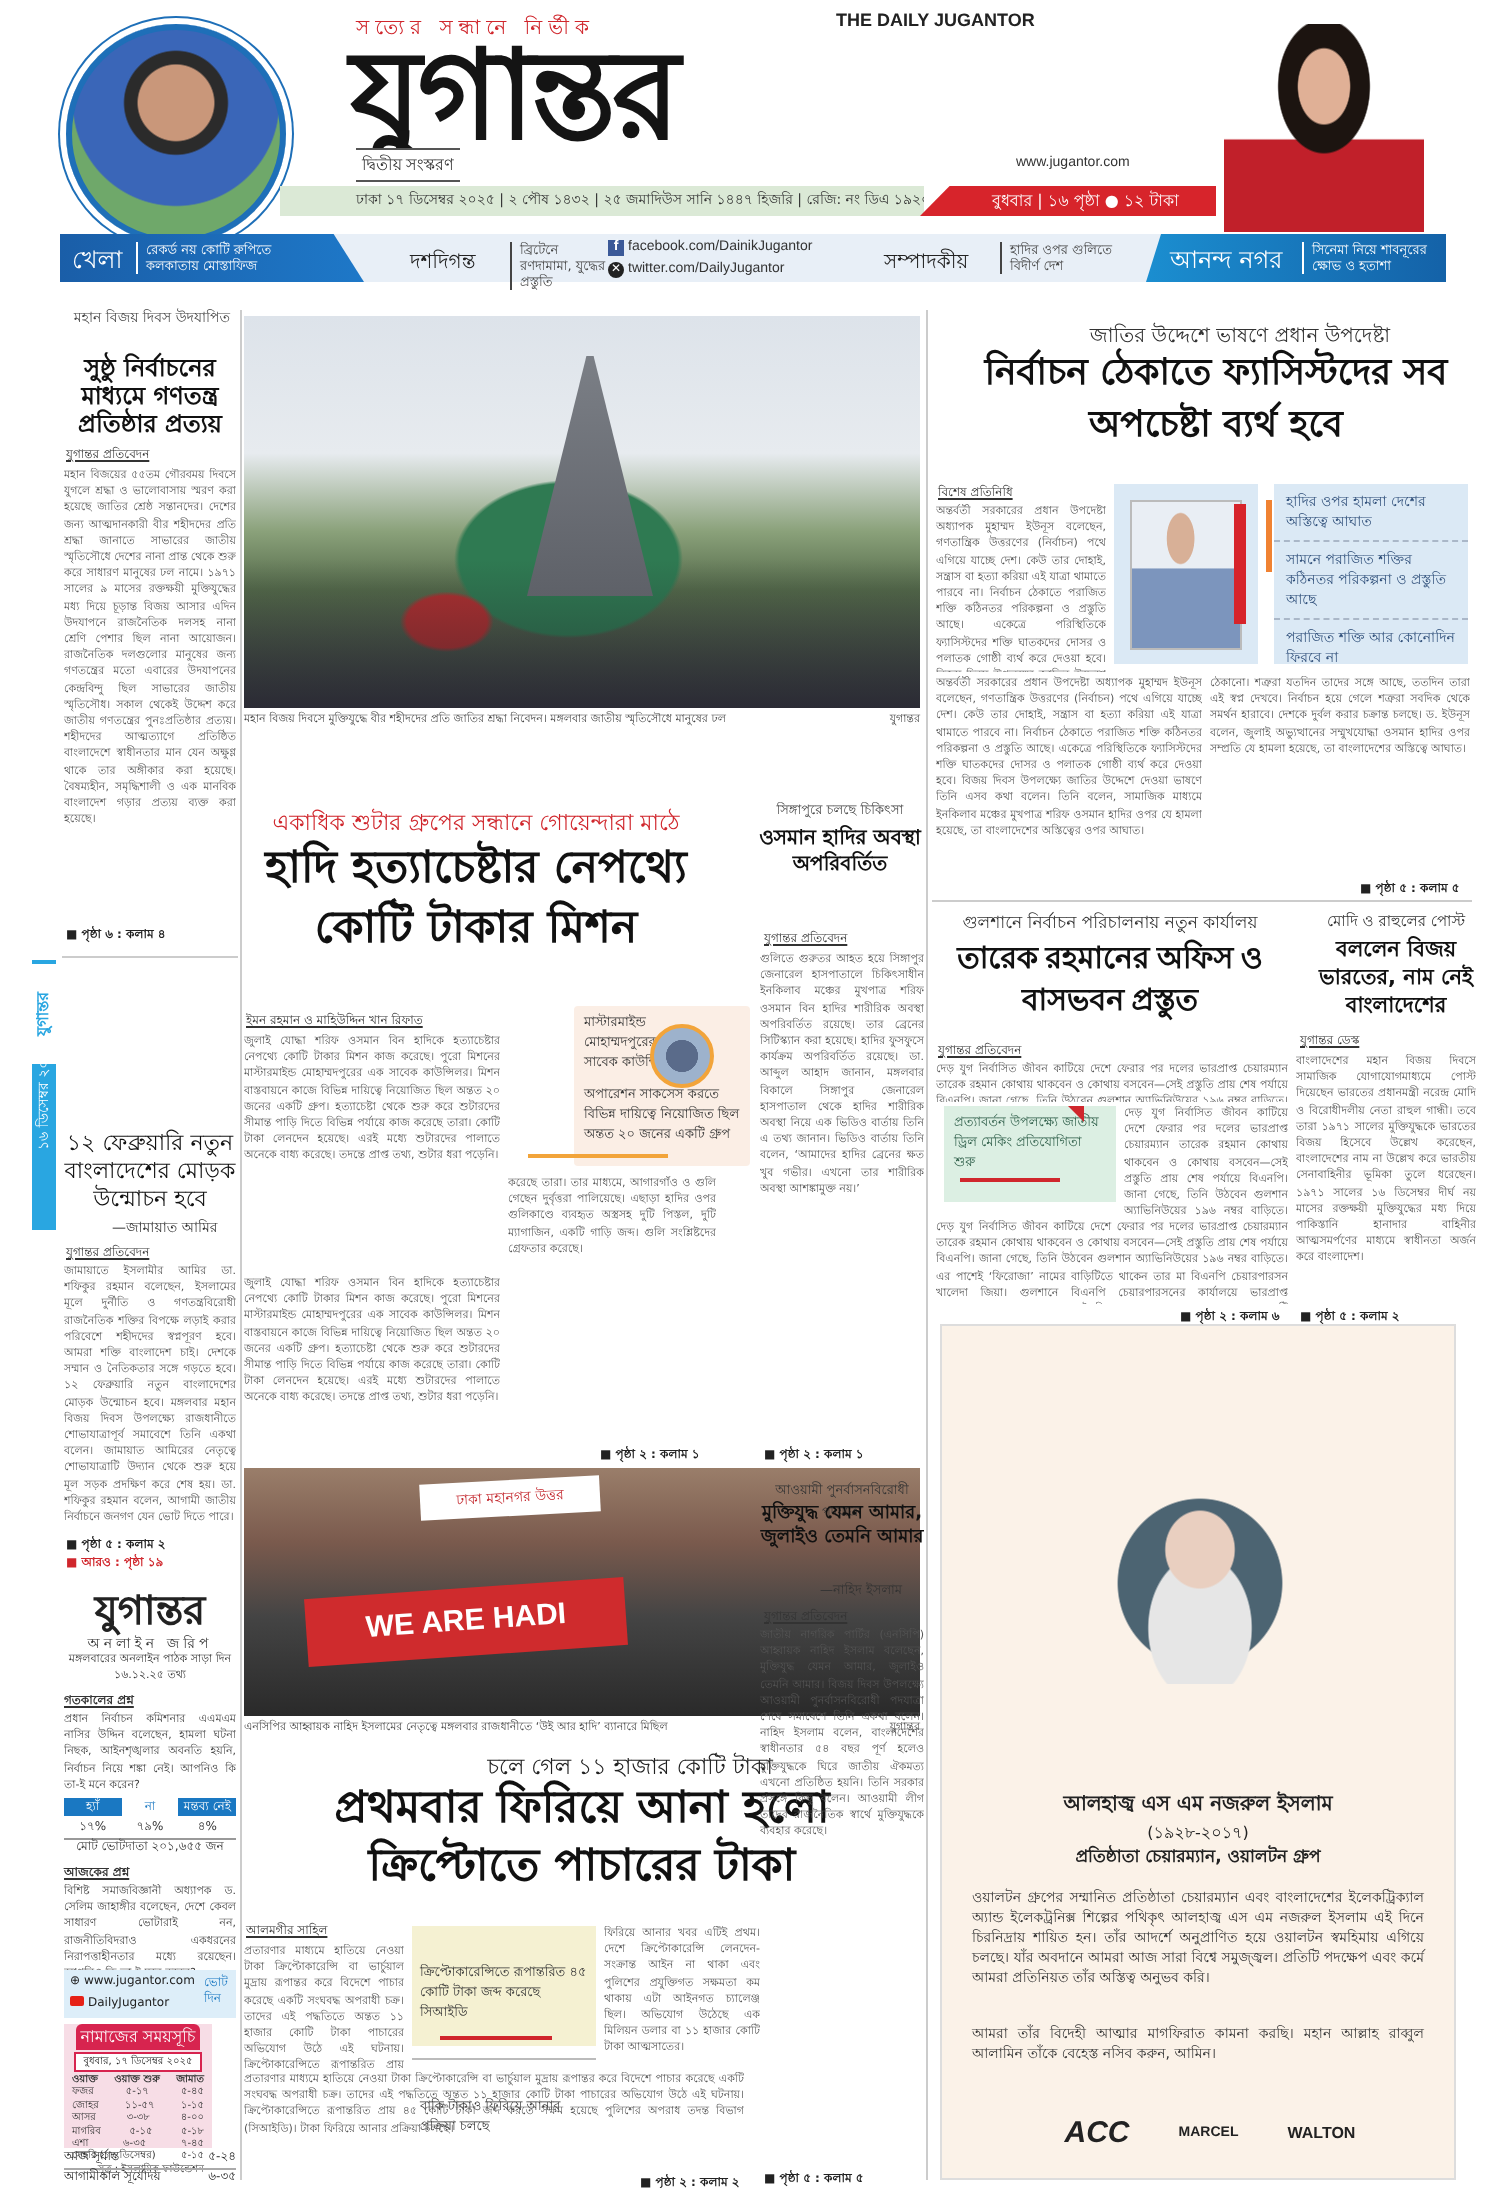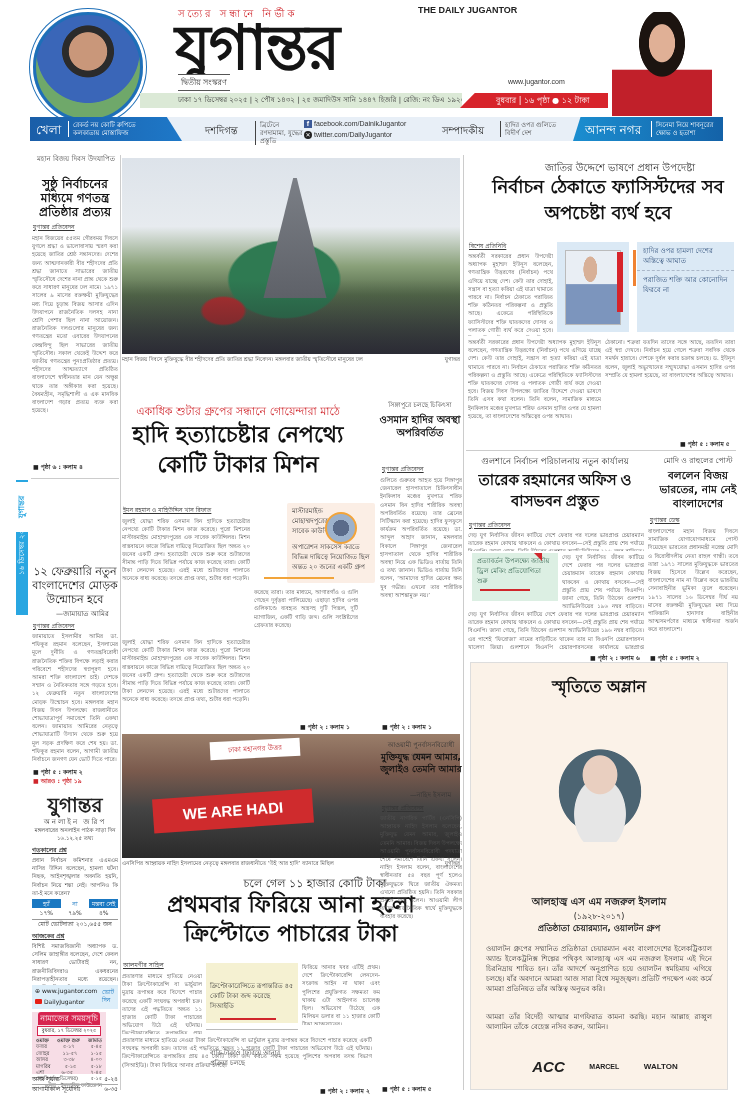--- a/index.html
+++ b/index.html
@@ -309,20 +309,21 @@
 <div class="abs r-head">নির্বাচন ঠেকাতে ফ্যাসিস্টদের সব অপচেষ্টা ব্যর্থ হবে</div>
 <div class="abs byline" style="left:469px;top:241px">বিশেষ প্রতিনিধি</div>
 <div class="abs txt" style="left:468px;top:252px;width:85px;height:84px">অন্তর্বর্তী সরকারের প্রধান উপদেষ্টা অধ্যাপক মুহাম্মদ ইউনূস বলেছেন, গণতান্ত্রিক উত্তরণের (নির্বাচন) পথে এগিয়ে যাচ্ছে দেশ। কেউ তার দোহাই, সন্ত্রাস বা হত্যা করিয়া এই যাত্রা থামাতে পারবে না। নির্বাচন ঠেকাতে পরাজিত শক্তি কঠিনতর পরিকল্পনা ও প্রস্তুতি আছে। একেত্রে পরিস্থিতিকে ফ্যাসিস্টদের শক্তি ঘাতকদের দোসর ও পলাতক গোষ্ঠী ব্যর্থ করে দেওয়া হবে। বিজয় দিবস উপলক্ষ্যে জাতির উদ্দেশে দেওয়া ভাষণে তিনি এসব কথা বলেন। তিনি বলেন, সামাজিক মাধ্যমে ইনকিলাব মঞ্চের মুখপাত্র শরিফ ওসমান হাদির ওপর যে হামলা হয়েছে, তা বাংলাদেশের অস্তিত্বের ওপর আঘাত।</div>
 <div class="abs yunus-box"></div>
 <div class="abs yunus-img"></div>
 <div class="abs flag-strip"></div>
 <div class="abs orange-tick" style="left:633px;top:250px"></div>
 <div class="abs orange-tick" style="left:728px;top:272px"></div>
 <div class="abs quote-panel">
   <div class="qp-item">হাদির ওপর হামলা দেশের অস্তিত্বে আঘাত</div>
+  <div class="qp-item">সামনে পরাজিত শক্তির কঠিনতর পরিকল্পনা ও প্রস্তুতি আছে</div>
   <div class="qp-item" style="border-bottom:none">পরাজিত শক্তি আর কোনোদিন ফিরবে না</div>
 </div>
 <div class="abs txt" style="left:468px;top:338px;width:133px;height:98px">অন্তর্বর্তী সরকারের প্রধান উপদেষ্টা অধ্যাপক মুহাম্মদ ইউনূস বলেছেন, গণতান্ত্রিক উত্তরণের (নির্বাচন) পথে এগিয়ে যাচ্ছে দেশ। কেউ তার দোহাই, সন্ত্রাস বা হত্যা করিয়া এই যাত্রা থামাতে পারবে না। নির্বাচন ঠেকাতে পরাজিত শক্তি কঠিনতর পরিকল্পনা ও প্রস্তুতি আছে। একেত্রে পরিস্থিতিকে ফ্যাসিস্টদের শক্তি ঘাতকদের দোসর ও পলাতক গোষ্ঠী ব্যর্থ করে দেওয়া হবে। বিজয় দিবস উপলক্ষ্যে জাতির উদ্দেশে দেওয়া ভাষণে তিনি এসব কথা বলেন। তিনি বলেন, সামাজিক মাধ্যমে ইনকিলাব মঞ্চের মুখপাত্র শরিফ ওসমান হাদির ওপর যে হামলা হয়েছে, তা বাংলাদেশের অস্তিত্বের ওপর আঘাত।</div>
 <div class="abs txt" style="left:605px;top:338px;width:130px;height:98px">ঠেকানো। শত্রুরা যতদিন তাদের সঙ্গে আছে, ততদিন তারা এই স্বপ্ন দেখবে। নির্বাচন হয়ে গেলে শত্রুরা সবদিক থেকে সমর্থন হারাবে। দেশকে দুর্বল করার চক্রান্ত চলছে। ড. ইউনূস বলেন, জুলাই অভ্যুত্থানের সম্মুখযোদ্ধা ওসমান হাদির ওপর সম্প্রতি যে হামলা হয়েছে, তা বাংলাদেশের অস্তিত্বে আঘাত।</div>
 <div class="abs ref" style="left:680px;top:439px">■ পৃষ্ঠা ৫ : কলাম ৫</div>
 <div class="abs" style="left:466px;top:450px;width:270px;height:1px;background:#ccc"></div>
 
 <div class="abs r-kicker2">গুলশানে নির্বাচন পরিচালনায় নতুন কার্যালয়</div>
 <div class="abs r-head2">তারেক রহমানের অফিস ও বাসভবন প্রস্তুত</div>
 <div class="abs byline" style="left:469px;top:520px">যুগান্তর প্রতিবেদন</div>
@@ -337,21 +338,20 @@
 <div class="abs ref" style="left:590px;top:653px">■ পৃষ্ঠা ২ : কলাম ৬</div>
 
 <div class="abs r-kicker3">মোদি ও রাহুলের পোস্ট</div>
 <div class="abs r-head3">বললেন বিজয় ভারতের, নাম নেই বাংলাদেশের</div>
 <div class="abs byline" style="left:650px;top:515px">যুগান্তর ডেস্ক</div>
 <div class="abs txt" style="left:648px;top:527px;width:90px;height:125px">বাংলাদেশের মহান বিজয় দিবসে সামাজিক যোগাযোগমাধ্যমে পোস্ট দিয়েছেন ভারতের প্রধানমন্ত্রী নরেন্দ্র মোদি ও বিরোধীদলীয় নেতা রাহুল গান্ধী। তবে তারা ১৯৭১ সালের মুক্তিযুদ্ধকে ভারতের বিজয় হিসেবে উল্লেখ করেছেন, বাংলাদেশের নাম না উল্লেখ করে ভারতীয় সেনাবাহিনীর ভূমিকা তুলে ধরেছেন। ১৯৭১ সালের ১৬ ডিসেম্বর দীর্ঘ নয় মাসের রক্তক্ষয়ী মুক্তিযুদ্ধের মধ্য দিয়ে পাকিস্তানি হানাদার বাহিনীর আত্মসমর্পণের মাধ্যমে স্বাধীনতা অর্জন করে বাংলাদেশ।</div>
 <div class="abs ref" style="left:650px;top:653px">■ পৃষ্ঠা ৫ : কলাম ২</div>
 
 <div class="abs ad"></div>
 <div class="abs ad-title">
-  <div>স্মৃতিতে অম্লান</div>
 </div>
 <div class="abs ad-portrait"></div>
 <div class="abs ad-cap" style="top:894px;font-size:10px;font-weight:bold">আলহাজ্ব এস এম নজরুল ইসলাম</div>
 <div class="abs ad-cap" style="top:910px;font-size:8px">(১৯২৮-২০১৭)</div>
 <div class="abs ad-cap" style="top:922px;font-size:8.5px;font-weight:bold">প্রতিষ্ঠাতা চেয়ারম্যান, ওয়ালটন গ্রুপ</div>
 <div class="abs ad-body" style="top:944px">ওয়ালটন গ্রুপের সম্মানিত প্রতিষ্ঠাতা চেয়ারম্যান এবং বাংলাদেশের ইলেকট্রিক্যাল অ্যান্ড ইলেকট্রনিক্স শিল্পের পথিকৃৎ আলহাজ্ব এস এম নজরুল ইসলাম এই দিনে চিরনিদ্রায় শায়িত হন। তাঁর আদর্শে অনুপ্রাণিত হয়ে ওয়ালটন স্বমহিমায় এগিয়ে চলছে। যাঁর অবদানে আমরা আজ সারা বিশ্বে সমুজ্জ্বল। প্রতিটি পদক্ষেপ এবং কর্মে আমরা প্রতিনিয়ত তাঁর অস্তিত্ব অনুভব করি।</div>
 <div class="abs ad-body" style="top:1012px">আমরা তাঁর বিদেহী আত্মার মাগফিরাত কামনা করছি। মহান আল্লাহ রাব্বুল আলামিন তাঁকে বেহেস্ত নসিব করুন, আমিন।</div>
 <div class="abs ad-logos">
   <span style="font-size:15px;font-style:italic">ACC</span>
   <span style="font-size:7px">MARCEL</span>

